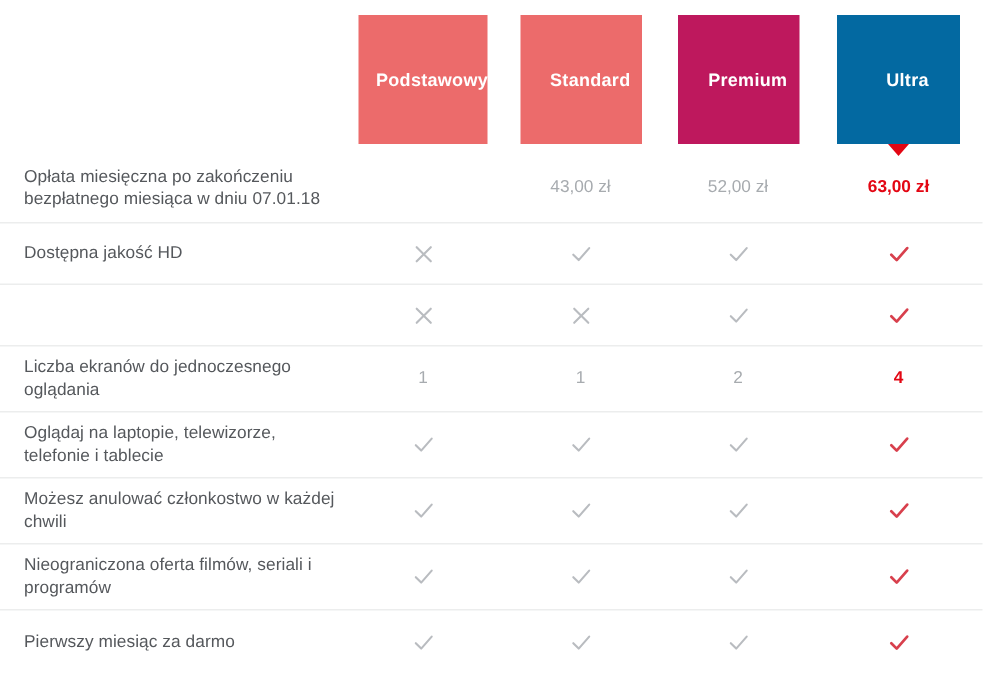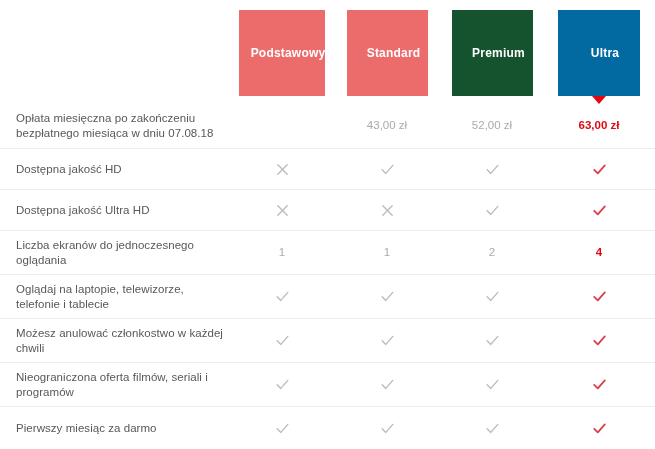--- a/index.html
+++ b/index.html
@@ -128,32 +128,32 @@
 
 <div id="plan-table">
 
   <div class="plan-header-row">
       <div class="plan-box" style="left: 239px; width: 86px; background: rgb(236, 107, 107);">
         <span class="plan-label">Podstawowy</span>
       </div>
       <div class="plan-box" style="left: 347px; width: 81px; background: rgb(236, 107, 107);">
         <span class="plan-label">Standard</span>
       </div>
-      <div class="plan-box" style="left: 452px; width: 81px; background: #14532d;">
+      <div class="plan-box" style="left: 452px; width: 81px; background: #be185d;">
         <span class="plan-label">Premium</span>
       </div>
       <div class="plan-box highlight" style="left: 558px; width: 82px; background: #0369a1;">
         <span class="plan-label">Ultra</span>
         <span class="plan-arrow"></span>
       </div>
     </div>
 
   <div class="rows">
       <div class="frow first" style="height: 44px;">
-        <div class="flabel">Opłata miesięczna po zakończeniu bezpłatnego miesiąca w dniu 07.08.18</div>
+        <div class="flabel">Opłata miesięczna po zakończeniu bezpłatnego miesiąca w dniu 07.01.18</div>
         <div class="cell" style="left: 357px; width: 60px;">
           <span class="val">43,00 zł</span>
         </div>
         <div class="cell" style="left: 462px; width: 60px;">
           <span class="val">52,00 zł</span>
         </div>
         <div class="cell accent" style="left: 569px; width: 60px;">
           <span class="val">63,00 zł</span>
         </div>
       </div>
@@ -183,21 +183,20 @@
         </div>
         <div class="cell accent" style="left: 569px; width: 60px;">
           <span class="mark">
             <svg viewBox="0 0 15 15">
               <path d="M2.2 7.8 L5.8 11.4 L12.8 3.4"></path>
             </svg>
           </span>
         </div>
       </div>
       <div class="frow" style="height: 41px;">
-        <div class="flabel">Dostępna jakość Ultra HD</div>
         <div class="cell" style="left: 252px; width: 60px;">
           <span class="mark">
             <svg viewBox="0 0 15 15">
               <line x1="2.8" y1="2.8" x2="12.2" y2="12.2"></line>
               <line x1="12.2" y1="2.8" x2="2.8" y2="12.2"></line>
             </svg>
           </span>
         </div>
         <div class="cell" style="left: 357px; width: 60px;">
           <span class="mark">

